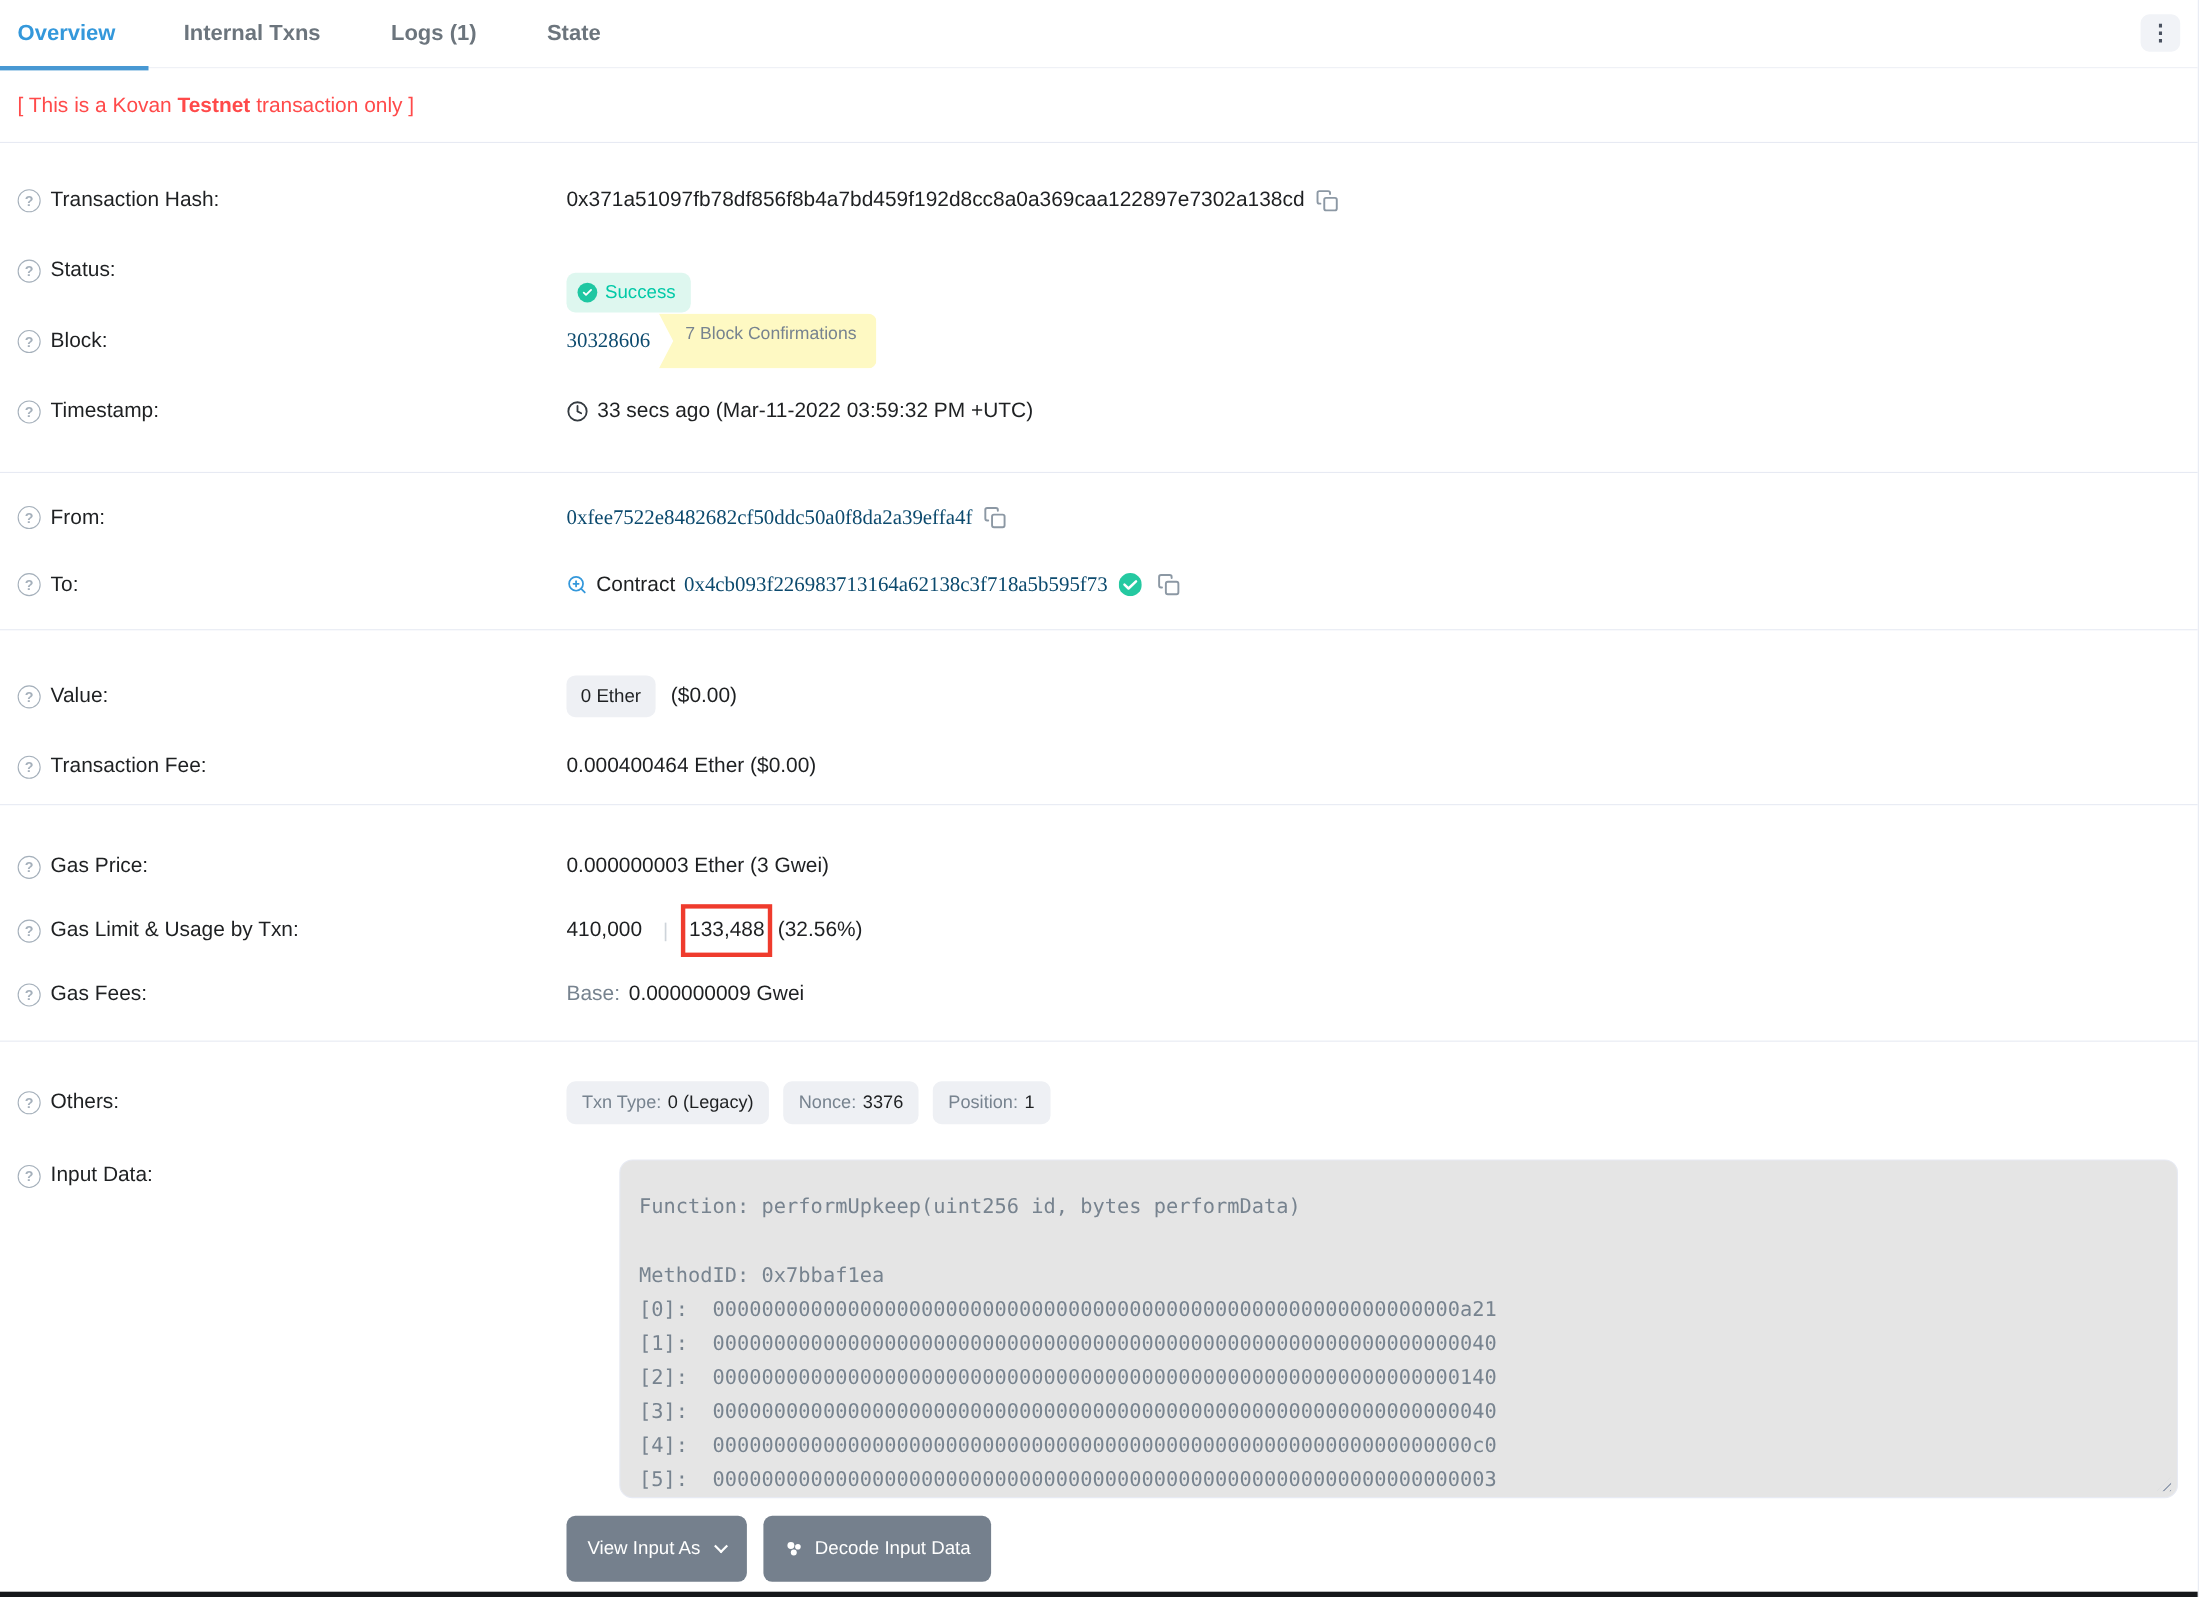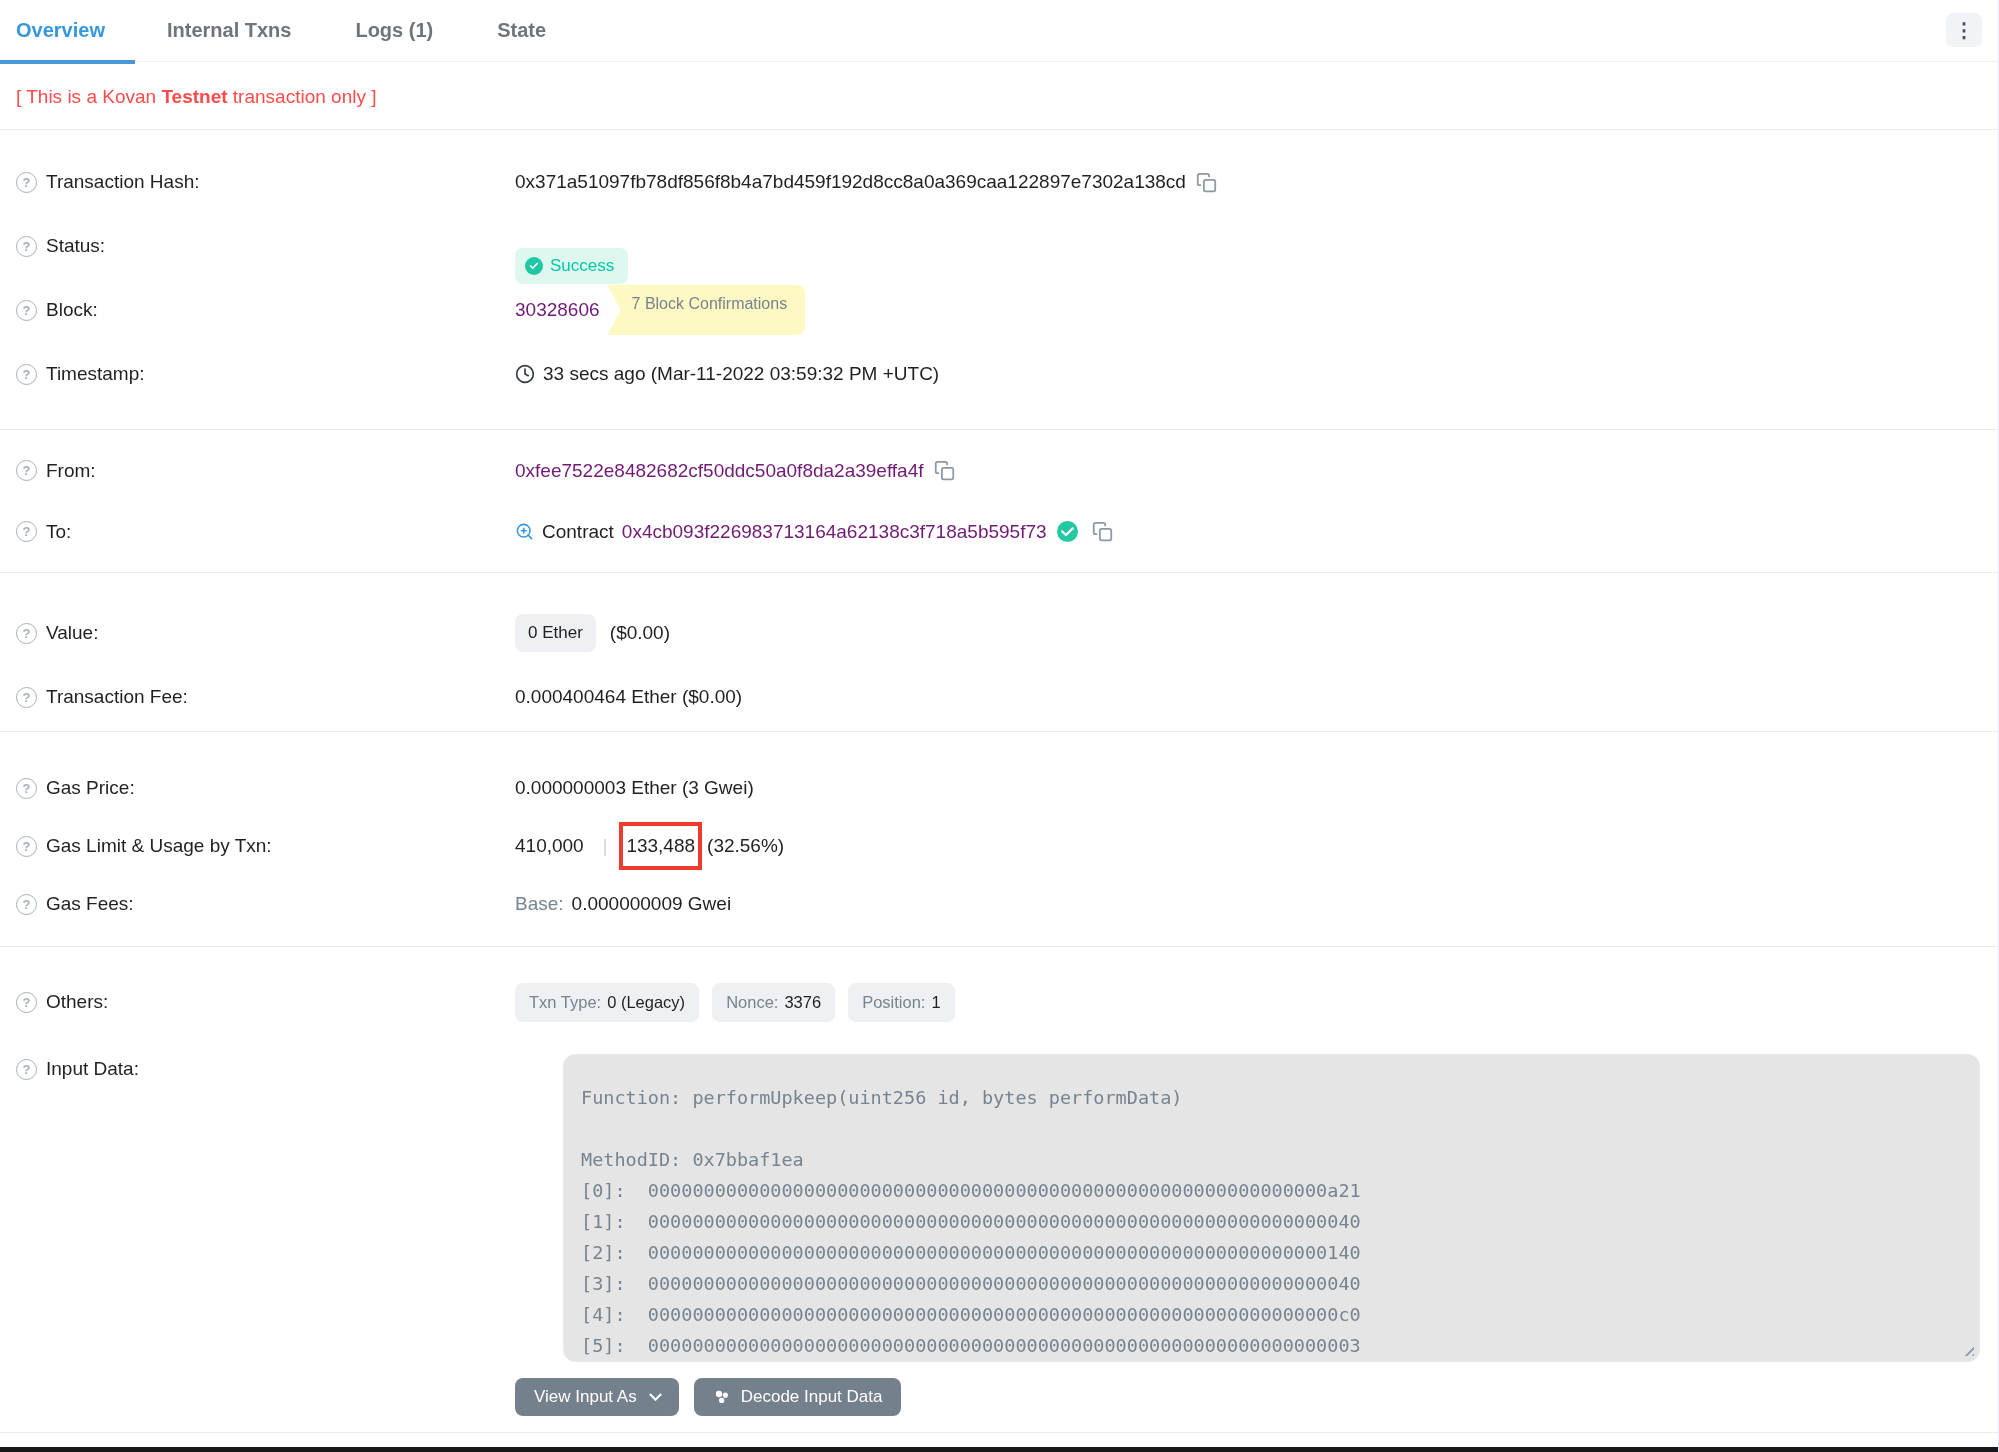--- a/index.html
+++ b/index.html
@@ -30,21 +30,21 @@
   .row { display:flex; align-items:center; padding-left:16px; }
   .sec-a .row { height:64px; }
   .sec-b .row { height:61px; }
   .sec-c .row { height:64px; }
   .sec-d .row { height:58px; }
   .row-others { height:60px; }
   .row-input { align-items:flex-start; margin-top:22px; }
   .lbl { display:flex; align-items:center; width:499px; flex:0 0 499px; color:#1e2022; }
   .q-icon { width:21px; height:21px; border:1.5px solid #a5b0bb; border-radius:50%; color:#a5b0bb; font-size:13px; font-weight:700; display:inline-flex; align-items:center; justify-content:center; margin-right:9px; flex:0 0 21px; }
   .val { display:flex; align-items:center; flex:1 1 auto; min-width:0; }
-  a.link { color:#701a75; text-decoration:none; cursor:pointer; }
+  a.link { color:#0c4a6e; text-decoration:none; cursor:pointer;font-family:Liberation Serif, serif; }
   .icon-btn { background:none; border:none; cursor:pointer; display:inline-flex; align-items:center; padding:0; }
   .ml10 { margin-left:10px; } .ml8 { margin-left:8px; } .ml14 { margin-left:14px;text-align:center; }
   
   .badge-success { display:inline-flex; align-items:center; gap:7px; background:#def7ef; color:#00c9a7; font-size:17px; padding:8px 14px 8px 10px; border-radius:8px;margin-top:40px; }
   .chk-circle { width:18px; height:18px; border-radius:50%; background:#1fc7a2; display:inline-flex; align-items:center; justify-content:center; }
   .badge-confirm { display:inline-flex; align-items:center; background:#fef9c3; color:#77838f; font-size:16px; padding:10px 18px 22px 24px; border-radius:0 8px 8px 0; margin-left:8px; clip-path:polygon(0 0, 100% 0, 100% 100%, 0 100%, 13px 50%); }
   .badge-gray { display:inline-flex; align-items:center; background:#eef0f4; color:#1e2022; font-size:17px; padding:9px 13px; border-radius:8px; }
   .badge-kv { display:inline-flex; align-items:center; background:#eef0f4; font-size:16.5px; padding:10px 14px; border-radius:8px; margin-right:13px; }
   .badge-kv .k { color:#77838f; margin-right:6px; }
   .badge-kv .v { color:#1e2022; }
@@ -53,21 +53,21 @@
   
   .red-highlight { position:relative; display:inline-block; }
   .red-highlight::after { content:""; position:absolute; left:-7px; right:-7px; top:-13px; bottom:-13px; border:4px solid #ef3b2d; pointer-events:none; }
   .pct { margin-left:12px; }
   
   .input-box { flex:1 1 auto; margin-right:18px; height:308px; background:#e5e5e5; border:1px solid #e7eaf3; border-radius:12px; padding:27px 20px 0 17px; overflow:hidden; position:relative;margin-left:48px; }
   .input-box pre { font-family:"DejaVu Sans Mono", monospace; font-size:18.5px; line-height:31px; color:#77838f; white-space:pre; }
   .resize-grip { position:absolute; right:5px; bottom:5px; width:13px; height:13px; background:repeating-linear-gradient(135deg, transparent 0 3px, #98a2b3 3px 4.5px); clip-path:polygon(100% 0, 100% 100%, 0 100%); }
   
   .btn-row { display:flex; gap:15px; margin-top:16px; }
-  .btn { display:inline-flex; align-items:center; gap:10px; background:#75808d; color:#fff; border:none; border-radius:8px; font-size:17px; font-family:"Liberation Sans", sans-serif; padding:0 19px; height:38px; cursor:pointer; }
+  .btn { display:inline-flex; align-items:center; gap:10px; background:#75808d; color:#fff; border:none; border-radius:8px; font-size:17px; font-family:"Liberation Sans", sans-serif; padding:0 19px; height:60px; cursor:pointer; }
   .caret-down { width:9px; height:9px; border-right:2px solid #fff; border-bottom:2px solid #fff; transform:rotate(45deg) translate(-2px,-2px); display:inline-block; margin-left:4px; }
   
   .bottom-bar { position:absolute; left:0; right:0; bottom:0; height:5px; background:#16181b; }
   svg { display:block; }
 </style>
 </head>
 <body>
 
 <div class="tabbar">
   <div class="tab active">Overview</div>

